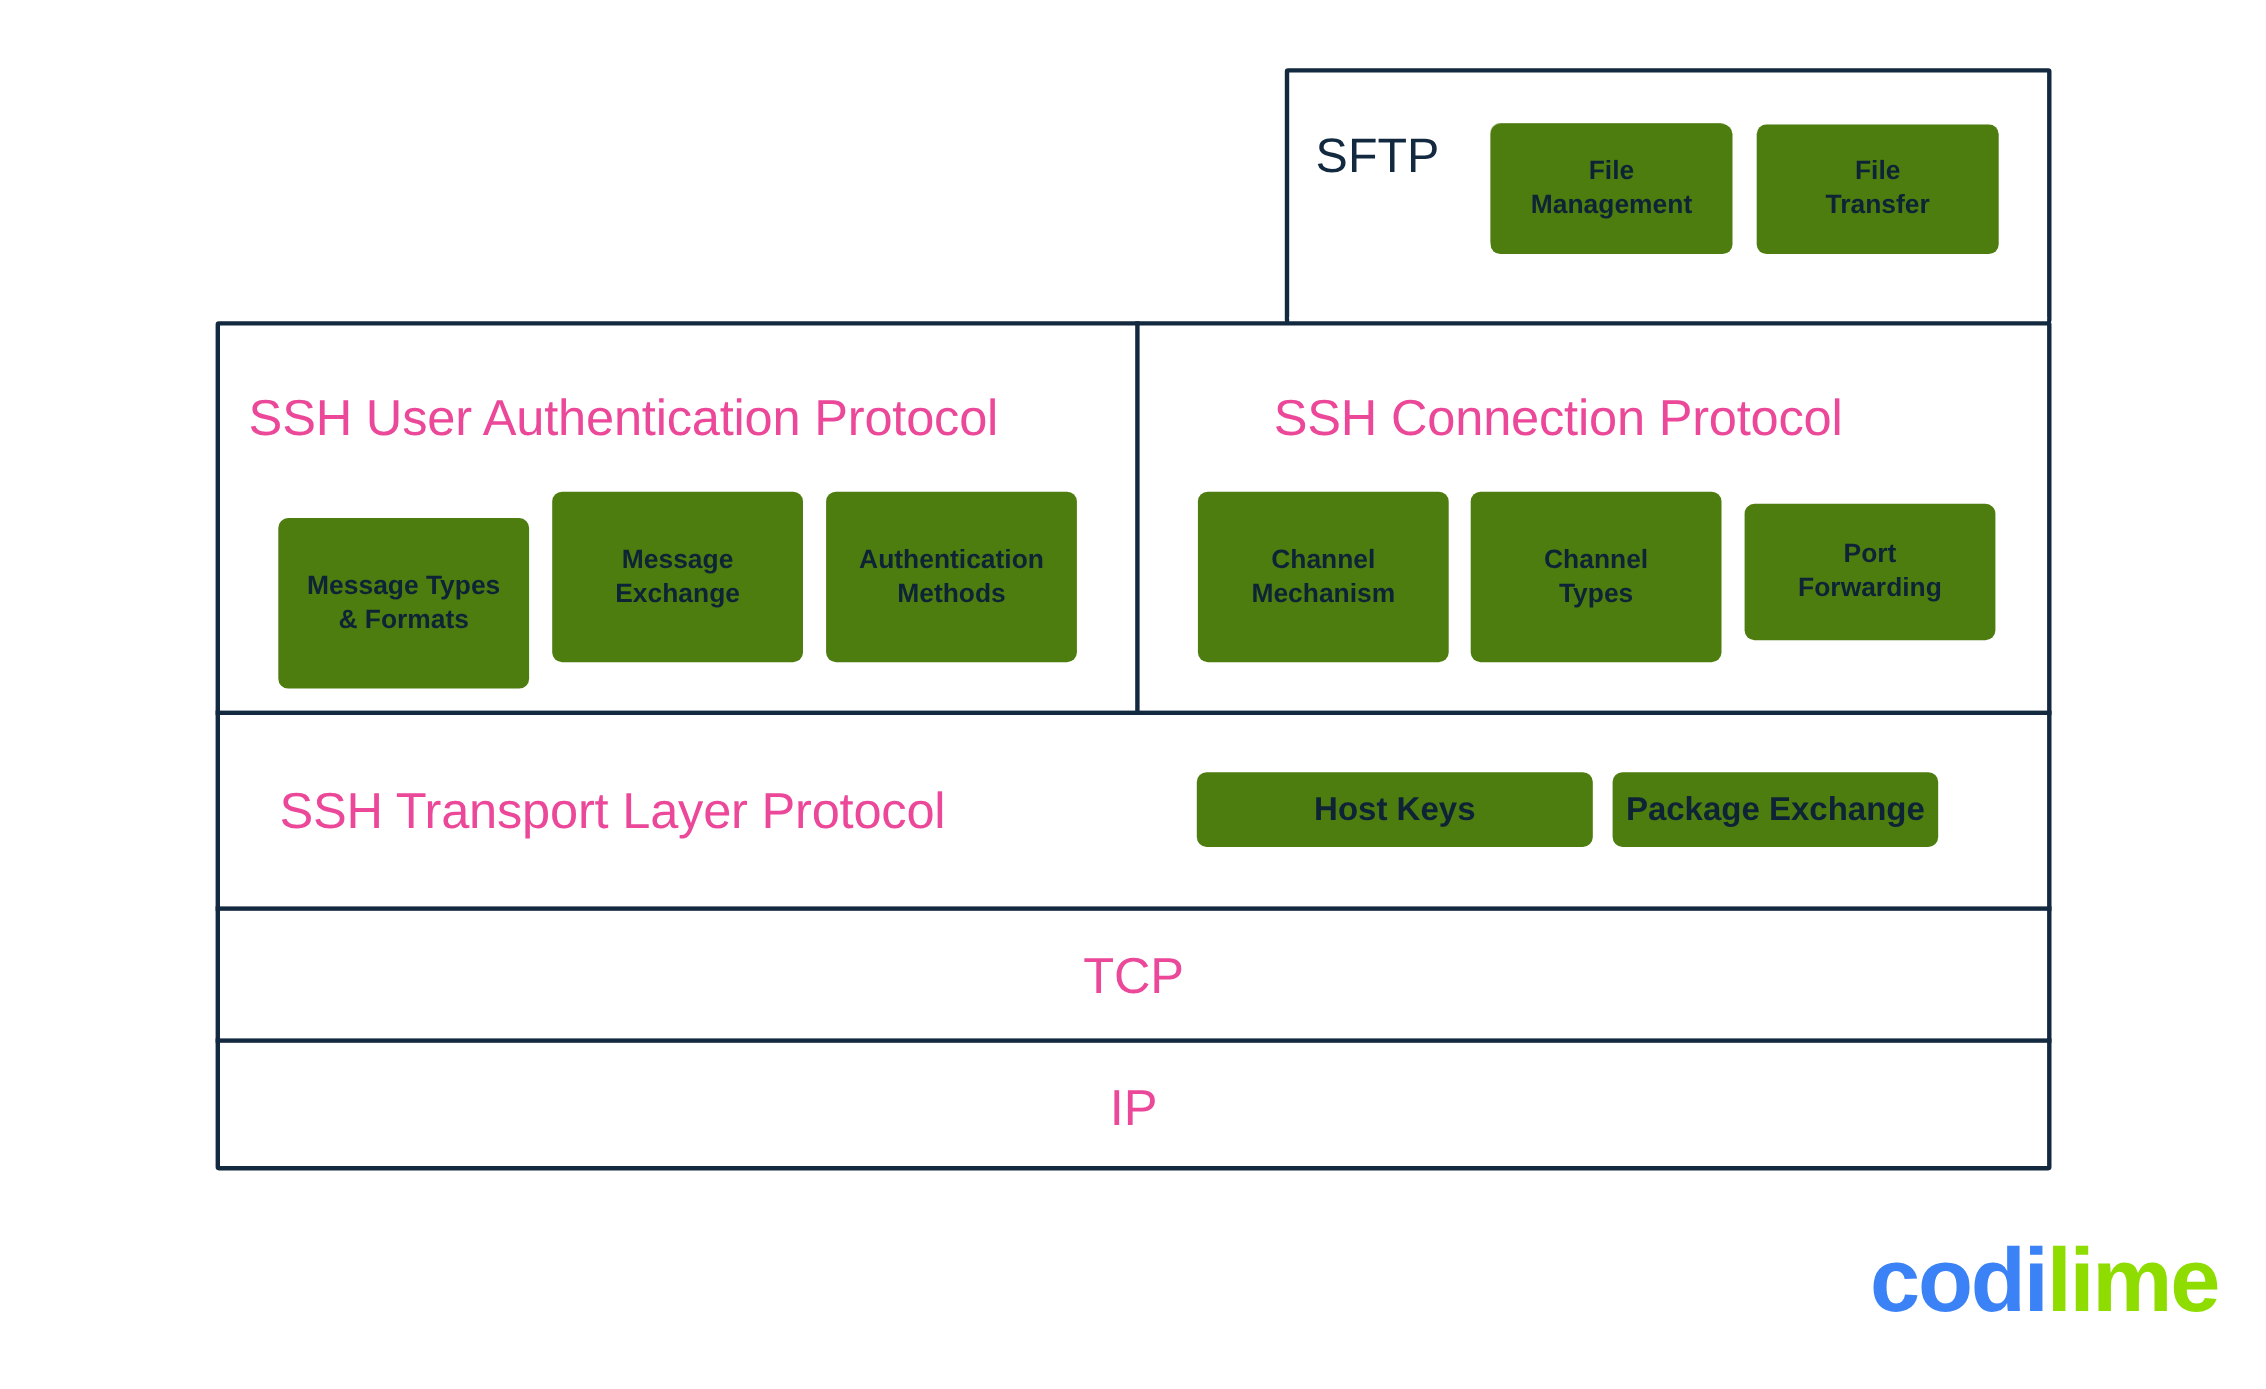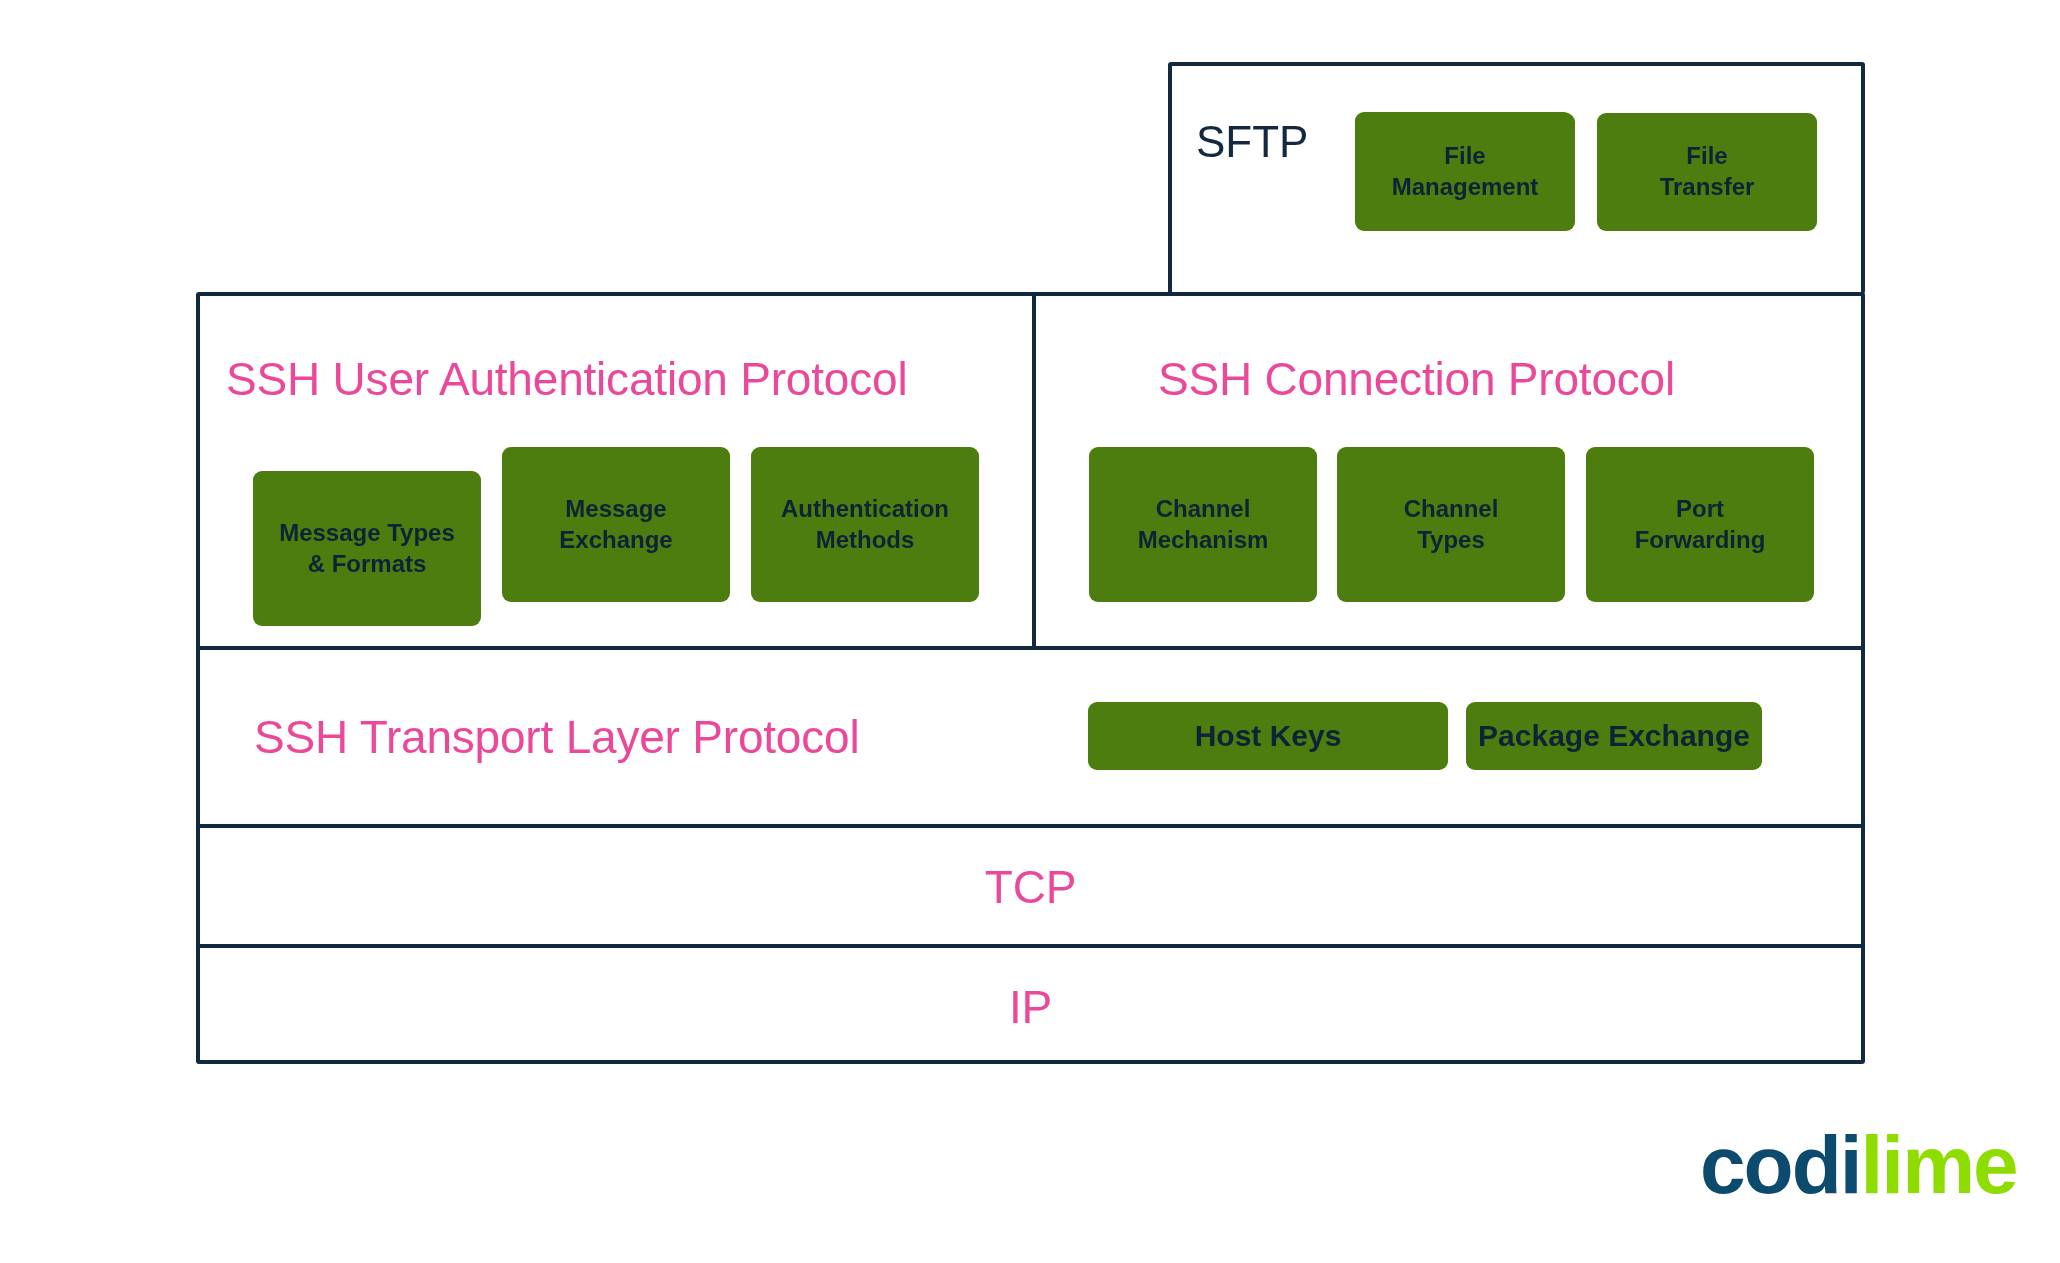--- a/index.html
+++ b/index.html
@@ -128,21 +128,21 @@
     left: 1700px;
     top: 1122px;
     width: 290px;
     height: 86px;
     font-size: 82px;
     font-weight: 700;
     letter-spacing: -2px;
     line-height: 86px;
     white-space: nowrap;
   }
-  #logo .codi { color: #0c4a6e; text-align: right; }
+  #logo .codi { color: #3b82f6; text-align: right; }
   #logo .lime { color: #8fdd00; }
 </style>
 </head>
 <body>
 
 <div id="stage">
 
   <div class="frame" id="sftp-box">
 
     <div id="sftp-label-holder"></div>
@@ -209,21 +209,21 @@
       <div>Channel</div>
       <div>Mechanism</div>
     </div>
   </div>
   <div class="chip" style="left:1337px; top:447px; width:228px; height:155px;">
     <div>
       <div>Channel</div>
       <div>Types</div>
     </div>
   </div>
-  <div class="chip" style="left:1586px; top:447px; width:228px; height:155px;">
+  <div class="chip" style="left:1586px; top:458px; width:228px; height:124px;">
     <div>
       <div>Port</div>
       <div>Forwarding</div>
     </div>
   </div>
 
   <div class="row" style="left:196px; top:650px; width:1669px; height:174px;">
     <div class="row-title" style="left:58px; top:64px;">SSH Transport Layer Protocol</div>
   </div>
 

